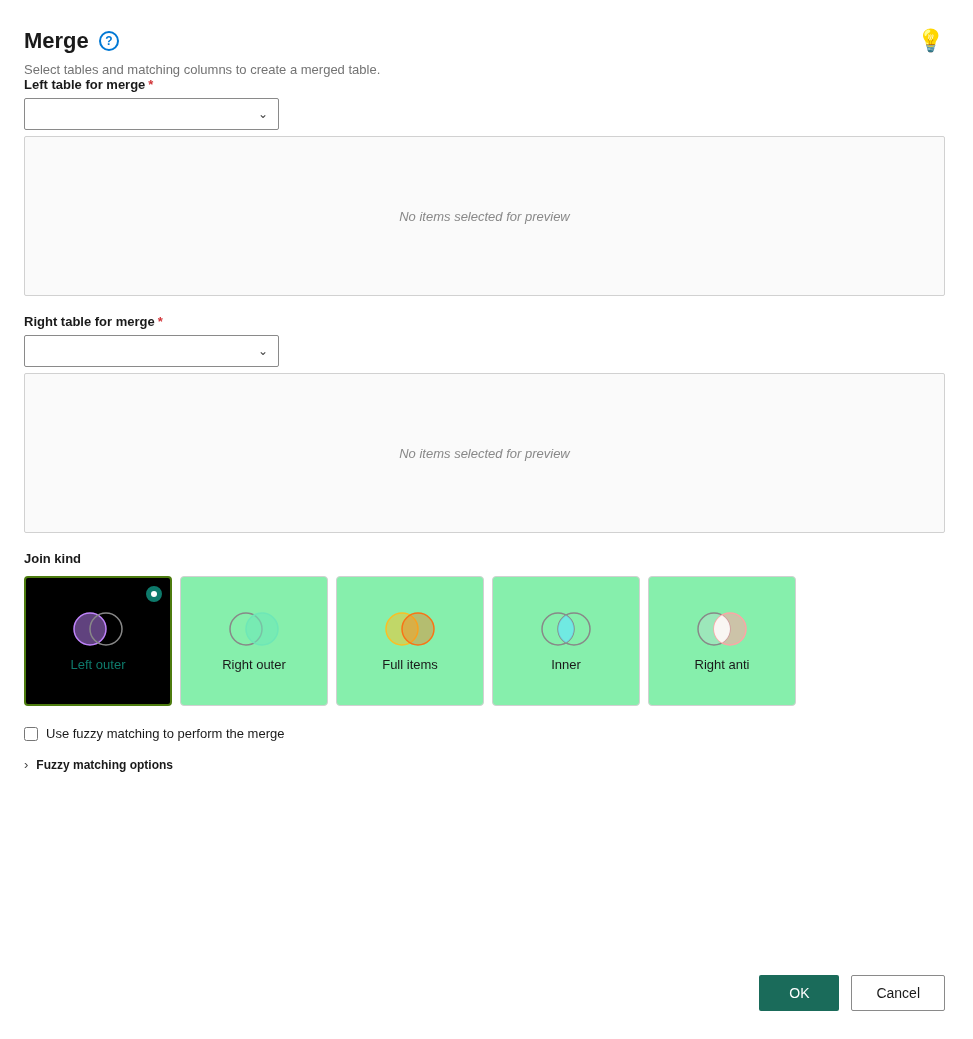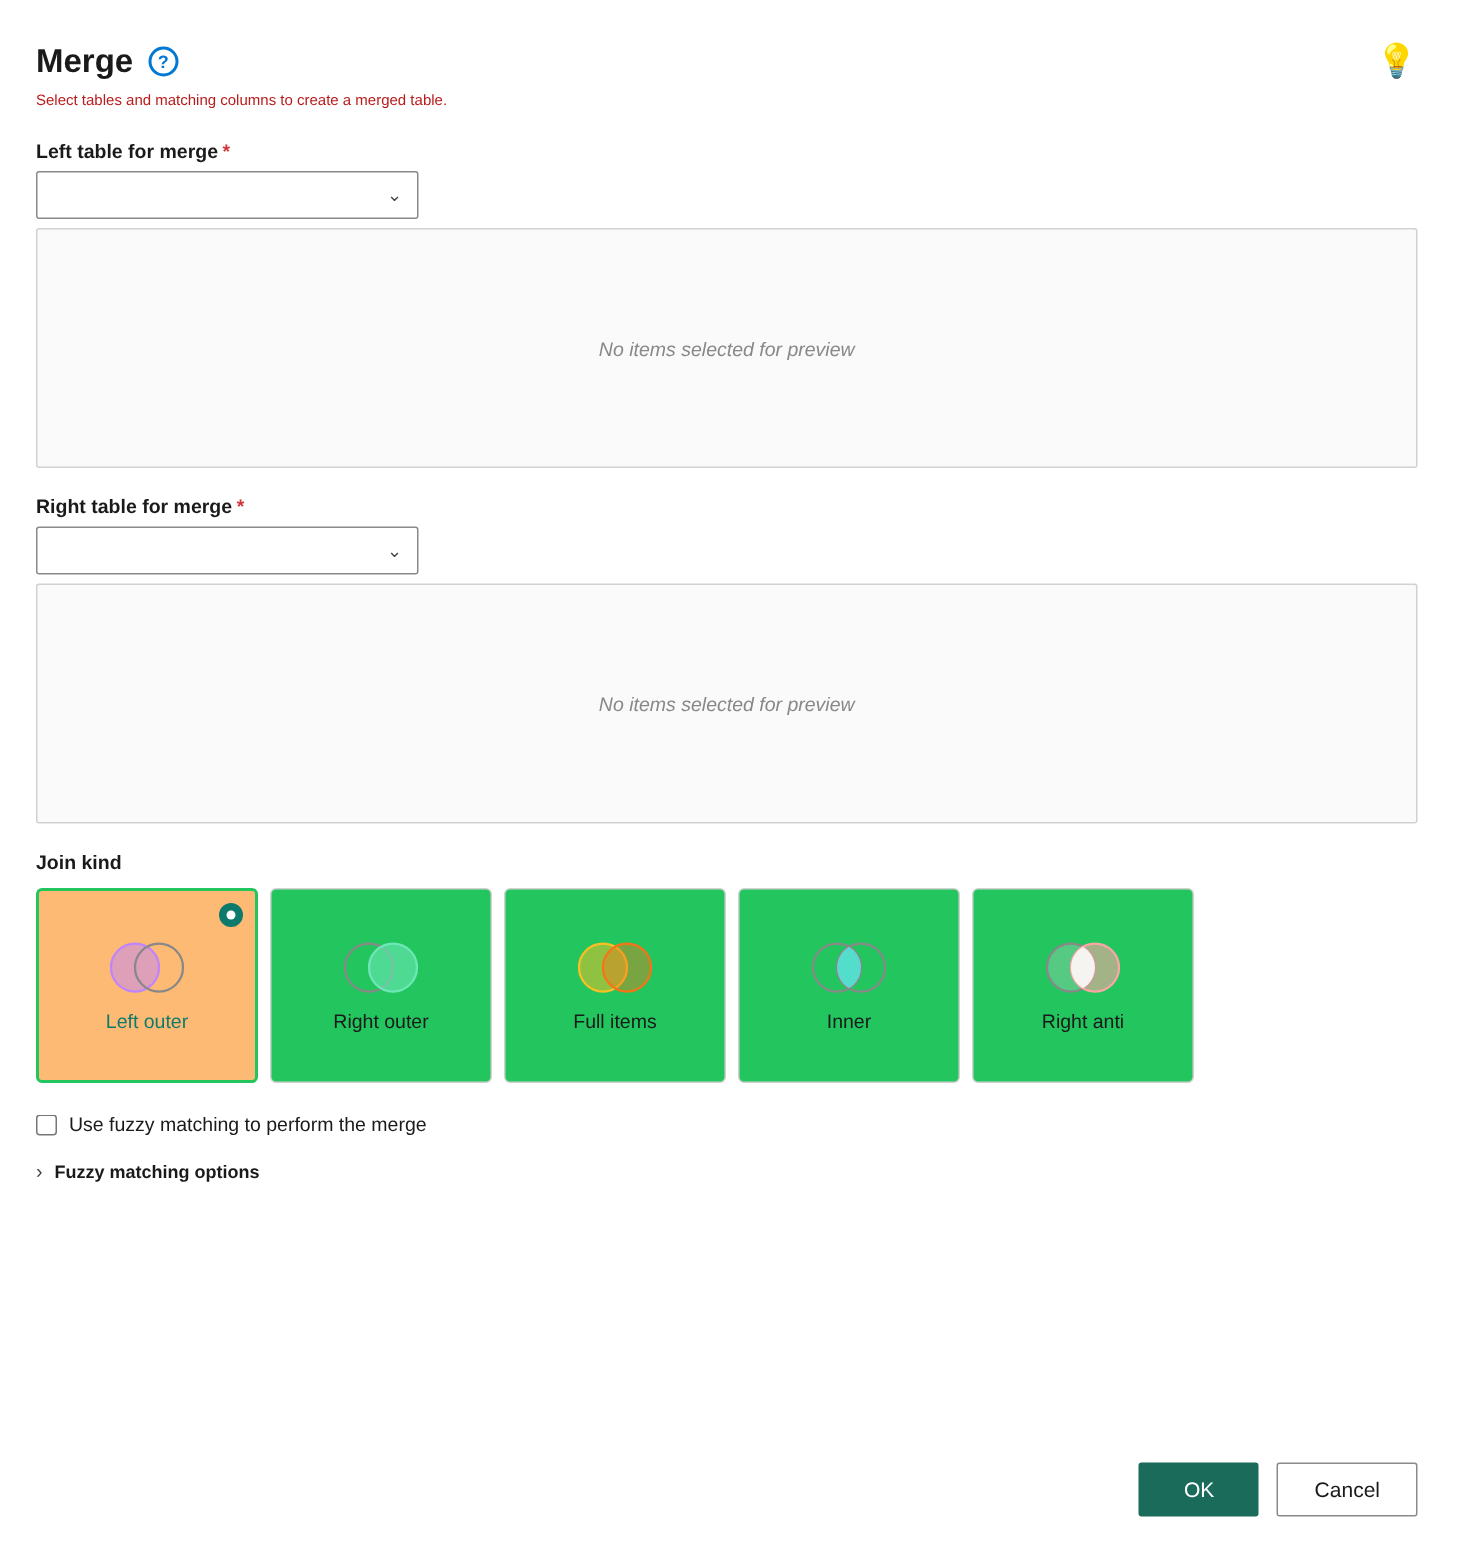--- a/index.html
+++ b/index.html
@@ -48,23 +48,22 @@
       justify-content: center;
       font-weight: bold;
       cursor: pointer;
     }
     .lightbulb-icon {
       font-size: 22px;
       color: #888;
       cursor: pointer;
     }
     .subtitle {
-      font-size: 10px;
-      color: #b91c1c;
-      margin-bottom: 20px;
+      font-size: 13px;
+      color: #737373;
     }
     .field-label {
       font-size: 13px;
       font-weight: 600;
       color: #1a1a1a;
       margin-bottom: 6px;
     }
     .required-star {
       color: #d13438;
       margin-left: 3px;
@@ -110,32 +109,32 @@
     .join-options {
       display: flex;
       gap: 8px;
       margin-bottom: 20px;
     }
     .join-card {
       width: 148px;
       height: 130px;
       border: 1px solid #d1d1d1;
       border-radius: 4px;
-      background: #22c55e;
+      background: #86efac;
       display: flex;
       flex-direction: column;
       align-items: center;
       justify-content: center;
       cursor: pointer;
       position: relative;
       gap: 8px;
     }
     .join-card.selected {
-      border: 2px solid #22c55e;
-      background: #fdba74;
+      border: 2px solid #4d7c0f;
+      background: #000000;
     }
     .join-card-label {
       font-size: 13px;
       color: #1a1a1a;
       text-align: center;
       line-height: 1.3;
     }
     .join-card.selected .join-card-label {
       color: #0e7a6b;
       font-weight: 500;

